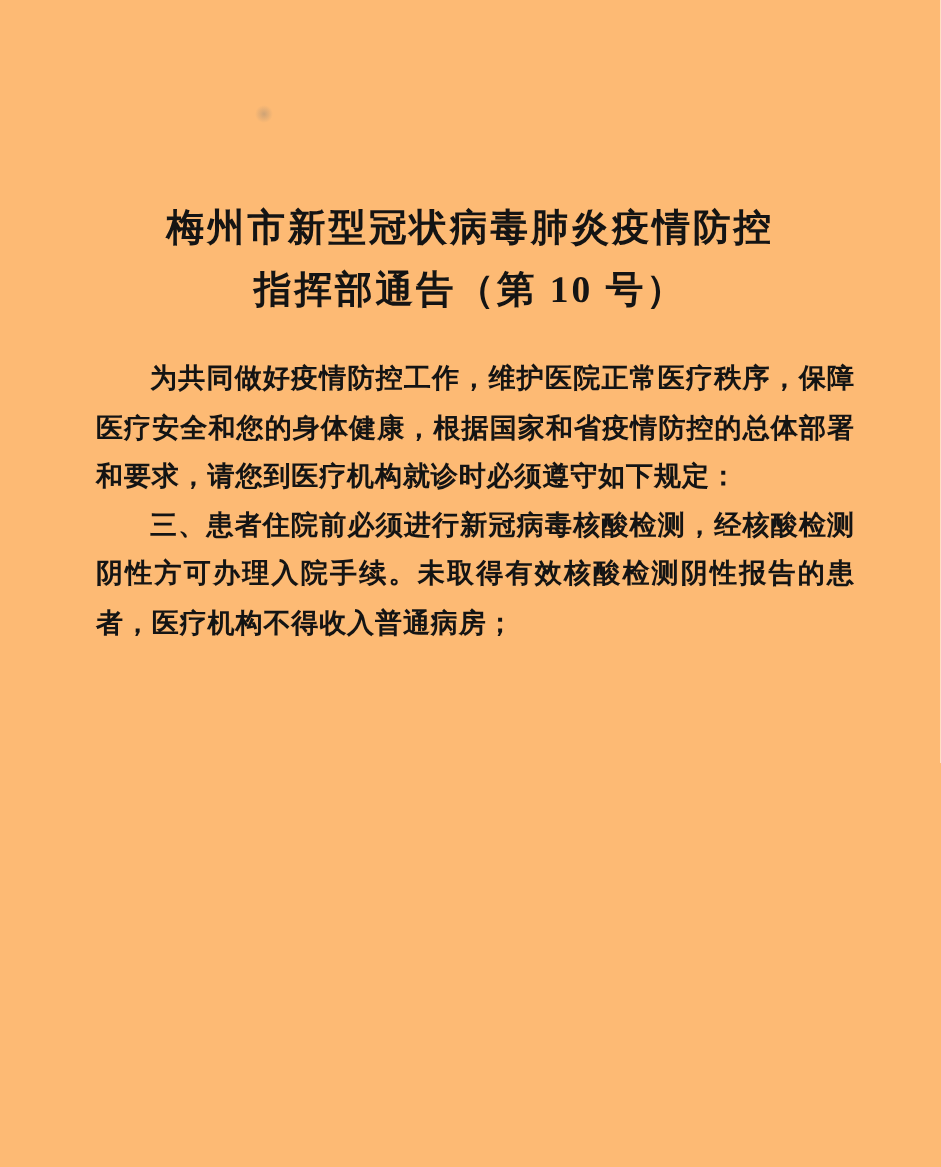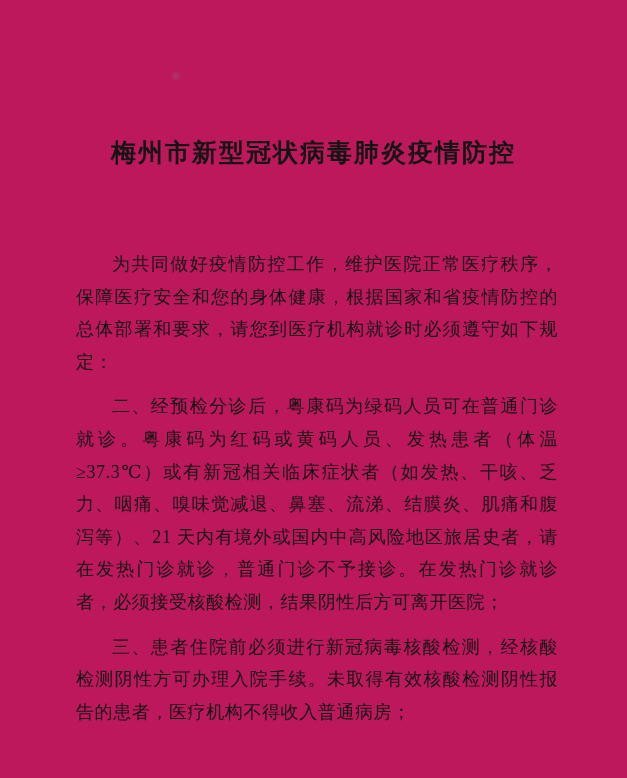--- a/index.html
+++ b/index.html
@@ -4,21 +4,21 @@
 <style>
   html, body {
     margin: 0;
     padding: 0;
     background: #ffffff;
   }
   .page {
     position: relative;
     width: 627px;
     height: 778px;
-    background: #be185d;
+    background: #fdba74;
     overflow: hidden;
     font-family: "Liberation Serif", "DejaVu Serif", serif;
     color: #141414;
   }
   
   .smudge {
     position: absolute;
     left: 170px;
     top: 70px;
     width: 12px;
@@ -45,35 +45,36 @@
     top: 236px;
     left: 64px;
     width: 506px;
     font-size: 18px;
     line-height: 32.6px;
     letter-spacing: 0.6px;
     text-align: justify;
     text-justify: inter-ideograph;
   }
   .doc-paragraph {
-    margin: 12px;
+    margin: 0;
     padding: 0;
     text-indent: 2em;
+    font-weight: bold;
   }
 </style>
 </head>
 <body>
 
 <div class="page">
 
   <div class="smudge"></div>
 
   <div class="title-block">
     <span class="title-line">梅州市新型冠状病毒肺炎疫情防控</span>
+    <span class="title-line">指挥部通告（第 10 号）</span>
   </div>
 
   <div class="doc-body">
     <p class="doc-paragraph">为共同做好疫情防控工作，维护医院正常医疗秩序，保障医疗安全和您的身体健康，根据国家和省疫情防控的总体部署和要求，请您到医疗机构就诊时必须遵守如下规定：</p>
-    <p class="doc-paragraph">二、经预检分诊后，粤康码为绿码人员可在普通门诊就诊。粤康码为红码或黄码人员、发热患者（体温≥37.3℃）或有新冠相关临床症状者（如发热、干咳、乏力、咽痛、嗅味觉减退、鼻塞、流涕、结膜炎、肌痛和腹泻等）、21 天内有境外或国内中高风险地区旅居史者，请在发热门诊就诊，普通门诊不予接诊。在发热门诊就诊者，必须接受核酸检测，结果阴性后方可离开医院；</p>
     <p class="doc-paragraph">三、患者住院前必须进行新冠病毒核酸检测，经核酸检测阴性方可办理入院手续。未取得有效核酸检测阴性报告的患者，医疗机构不得收入普通病房；</p>
   </div>
 
 </div>
 
 </body></html>

